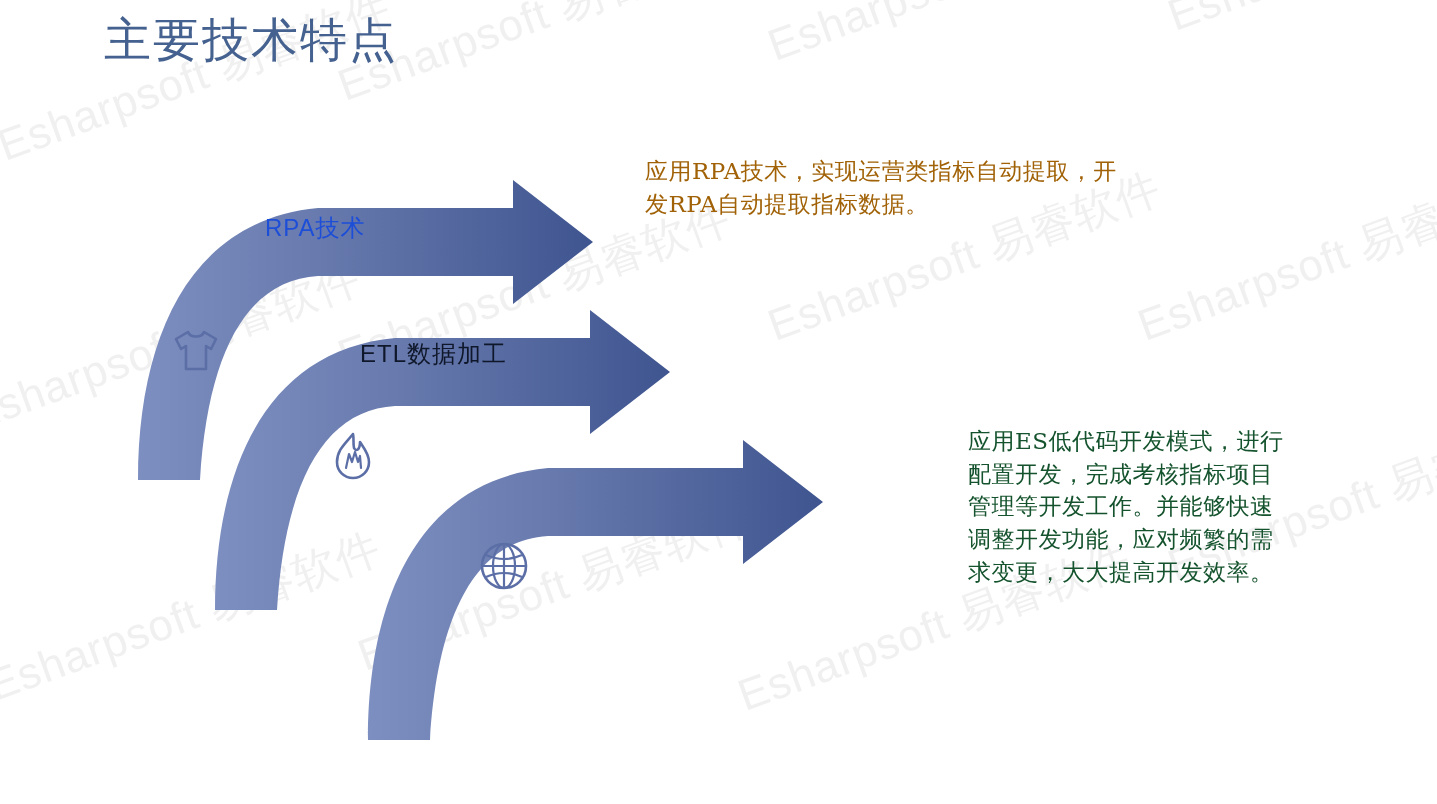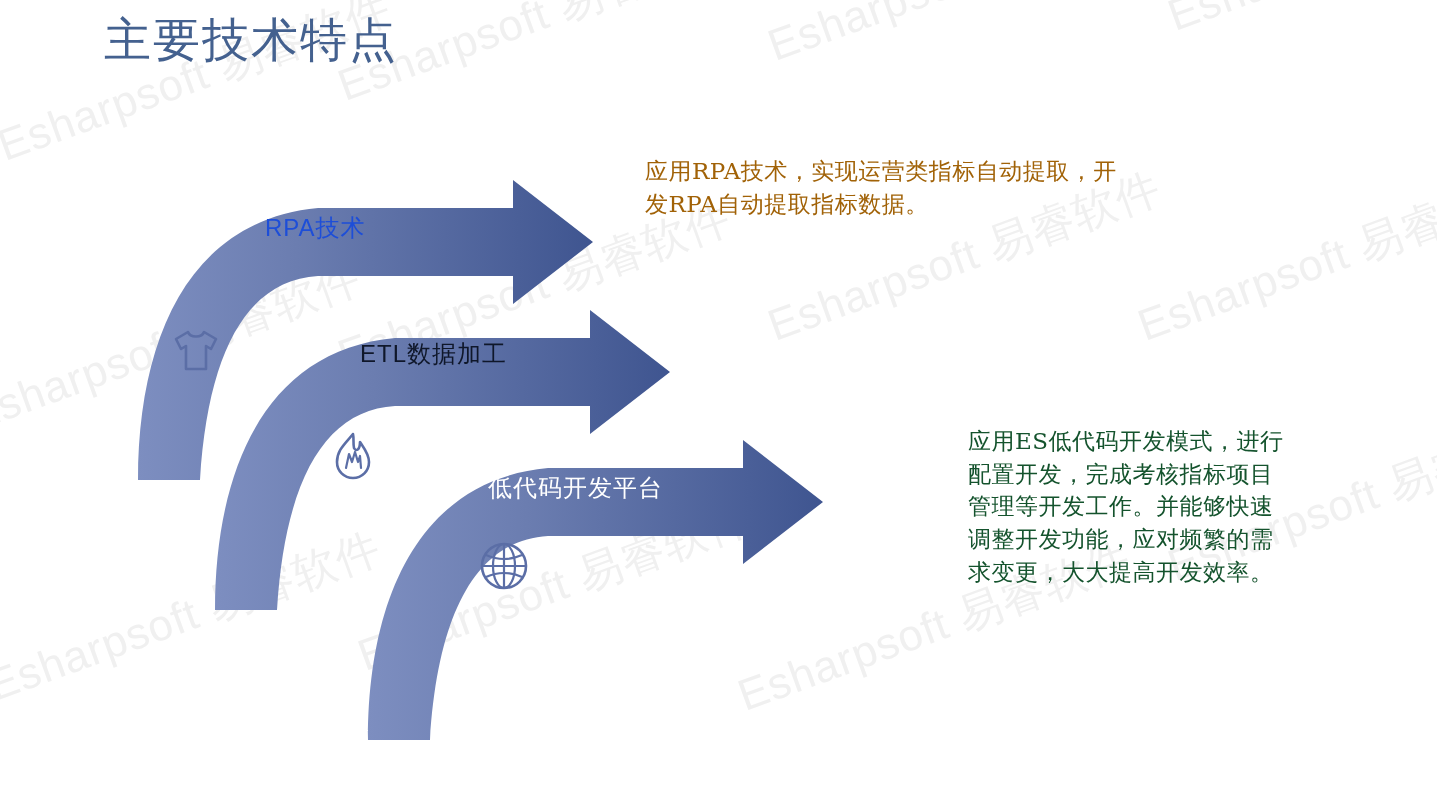--- a/index.html
+++ b/index.html
@@ -172,21 +172,20 @@
                L 385 28
                L 385 0
                L 465 62
                L 385 124
                L 385 96
                L 190 96
                C 120 100, 80 170, 72 300
                Z" fill="url(#agrad2)"></path>
     </svg>
   </div>
-  <div class="arrow-label" id="arrow-label-2" style="left: 488px; top: 472px; color: rgb(255, 255, 255);">低代码开发平台</div>
 
   <div class="deco-icon" id="icon-0" style="left: 168px; top: 322px;">
     <svg width="56" height="56" viewBox="0 0 56 56">
       <path d="M 20 10 L 8 17 L 13 27 L 18 24 L 18 47 L 38 47 L 38 24 L 43 27 L 48 17 L 36 10 C 34 16, 22 16, 20 10 Z" fill="none" stroke="#5b6ea6" stroke-width="2.6" stroke-linejoin="round" stroke-linecap="round"></path>
     </svg>
   </div>
 
   <div class="deco-icon" id="icon-1" style="left: 325px; top: 428px;">
     <svg width="56" height="56" viewBox="0 0 56 56">
       <path d="M 28 6 C 20 16, 12 22, 12 34 C 12 43, 19 50, 28 50 C 37 50, 44 43, 44 34 C 44 26, 39 20, 35 14 C 35 22, 31 24, 29 20 C 28 16, 29 10, 28 6 Z" fill="none" stroke="#5b6ea6" stroke-width="2.6" stroke-linejoin="round"></path>

